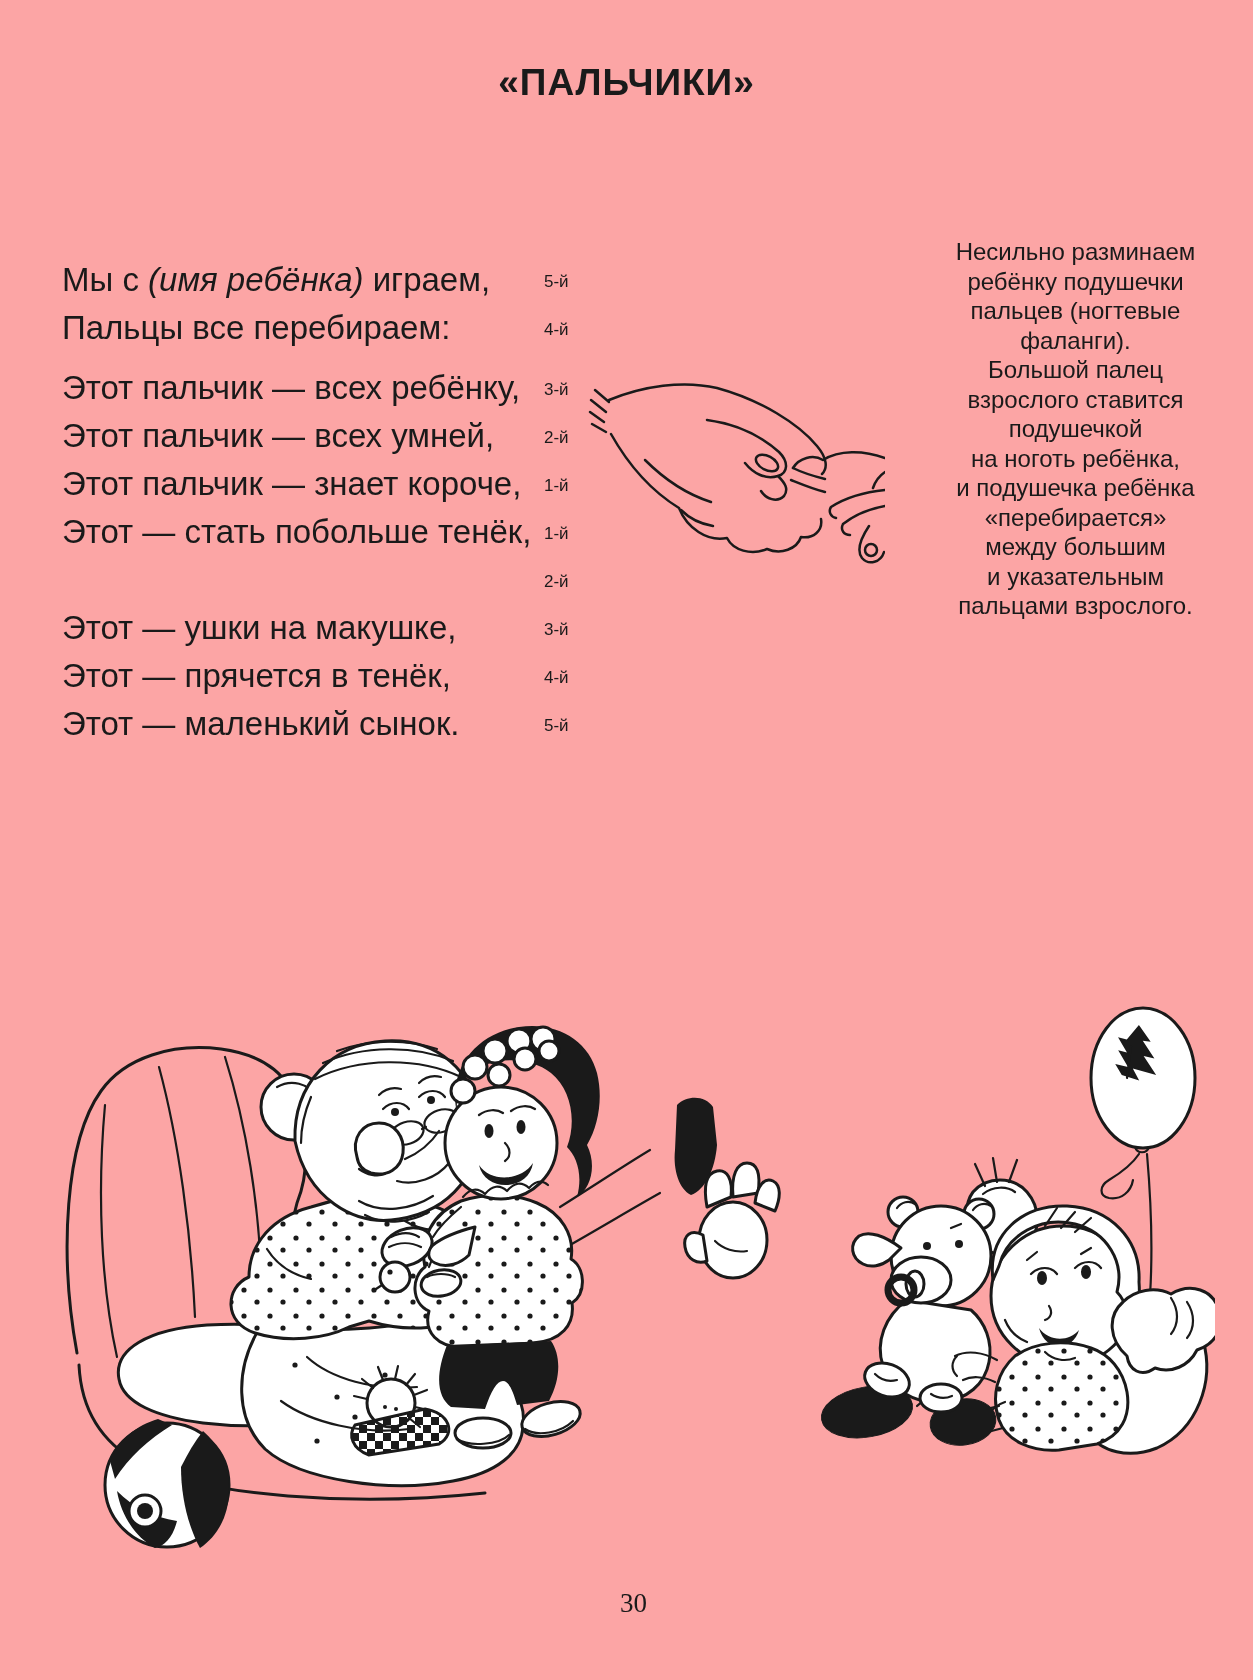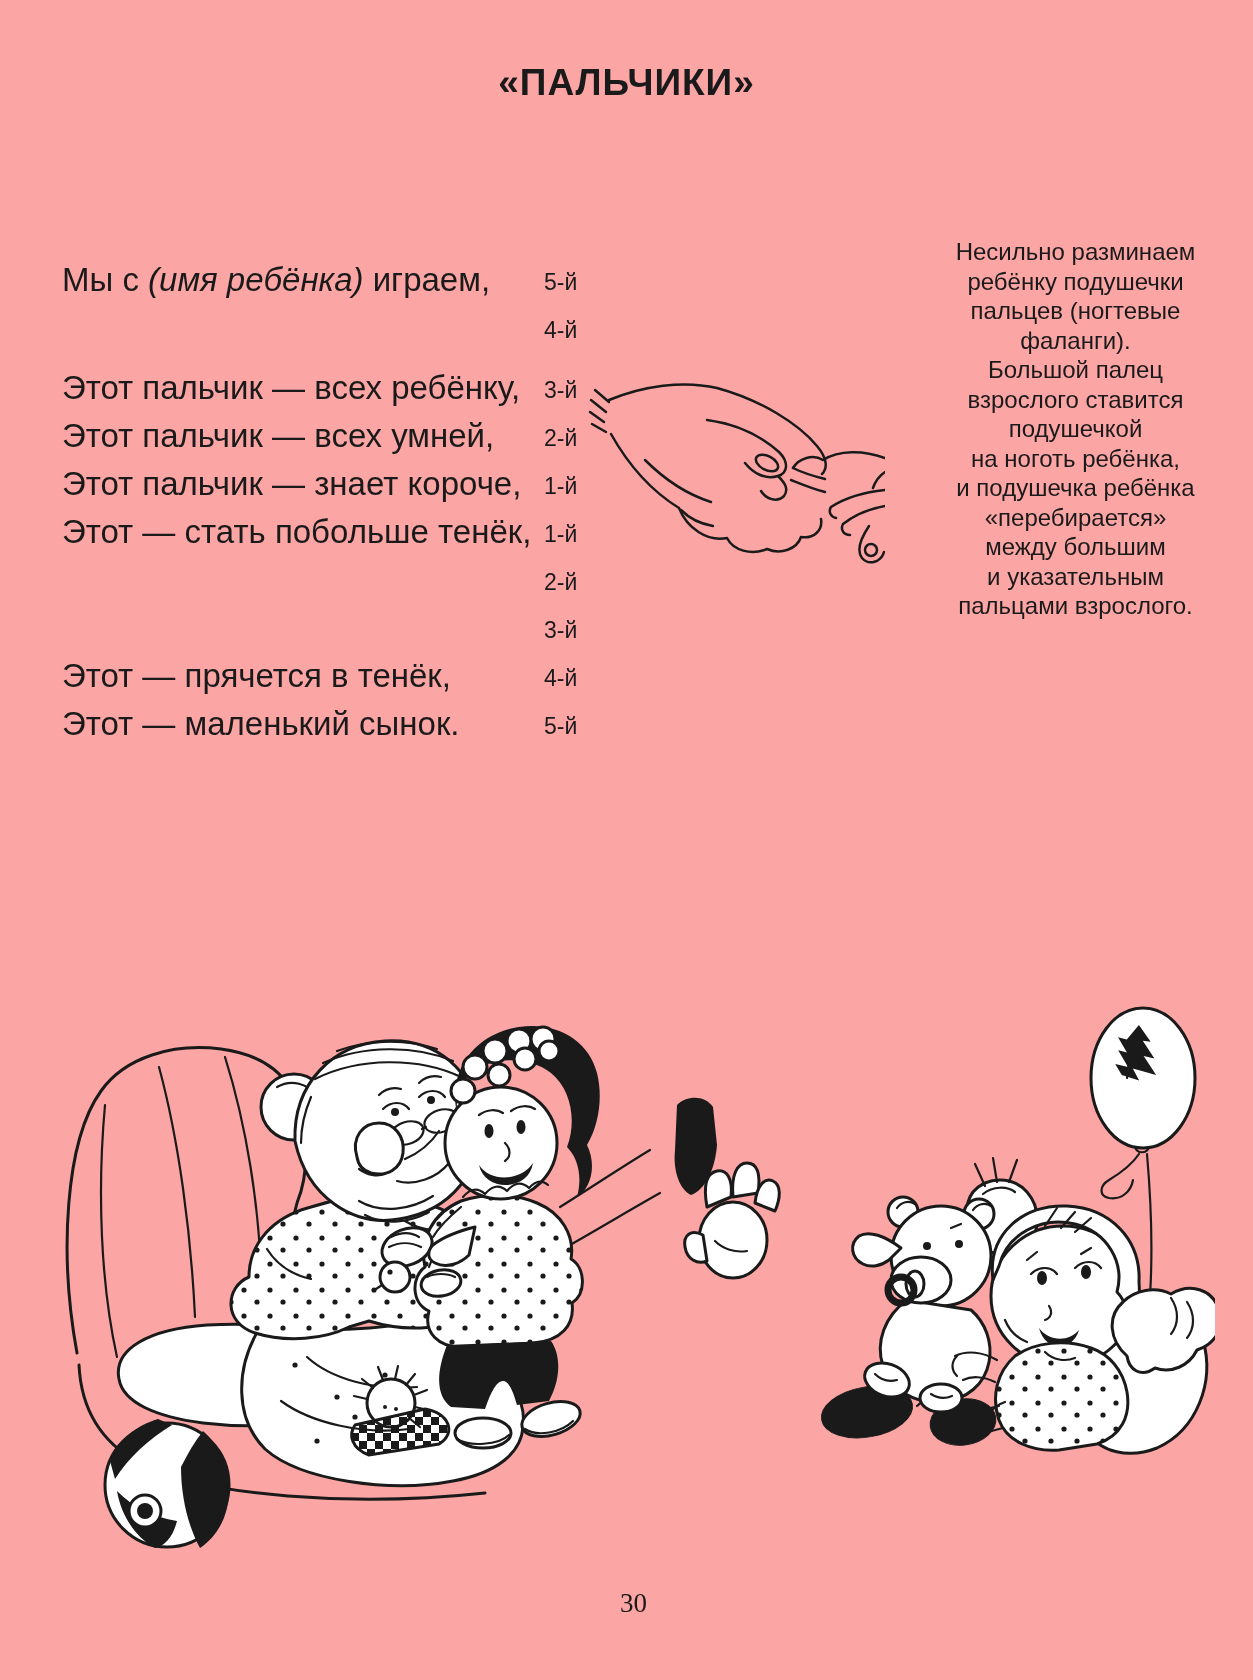--- a/index.html
+++ b/index.html
@@ -4,21 +4,21 @@
 <style>
   html,body{margin:0;padding:0;background:#e8e8e8;}
   .page{position:relative;width:1253px;height:1680px;background:#fca5a5;overflow:hidden;
         font-family:"Liberation Sans",sans-serif;color:#1a1a1a;}
   .title{position:absolute;top:62px;left:0;width:100%;text-align:center;
          font-size:37px;font-weight:bold;letter-spacing:1px;}
   .poem{position:absolute;left:62px;top:256px;width:620px;}
   .poem-line{position:relative;height:48px;line-height:48px;font-size:33px;white-space:nowrap;}
   .poem-line .it{font-style:italic;}
   .stanza-gap{margin-top:12px;}
-  .finger{position:absolute;left:482px;top:2px;font-size:23px;line-height:48px;}
+  .finger{position:absolute;left:482px;top:2px;font-size:17px;line-height:48px;}
   .instructions{position:absolute;left:933px;top:237px;width:285px;
                 font-size:24px;line-height:29.5px;white-space:pre-line;text-align:center;}
   .hand-fig{position:absolute;left:585px;top:340px;}
   .scene-left{position:absolute;left:55px;top:945px;}
   .scene-right{position:absolute;left:745px;top:928px;}
   .page-num{position:absolute;top:1588px;left:0;width:100%;text-align:center;
             font-size:27px;font-family:"Liberation Serif",serif;margin-left:7px;}
   svg{display:block;}
   svg .ln{fill:none;stroke:#1a1a1a;stroke-width:3;stroke-linecap:round;stroke-linejoin:round;}
   svg .fn{fill:none;stroke:#1a1a1a;stroke-width:2.2;stroke-linecap:round;stroke-linejoin:round;}
@@ -32,20 +32,21 @@
 <div class="page">
 
   <div class="title">«ПАЛЬЧИКИ»</div>
 
   <div class="poem">
     <div class="poem-line">
       <span><span>Мы с </span><span class="it">(имя ребёнка)</span><span> играем,</span></span>
       <span class="finger">5-й</span>
     </div>
     <div class="poem-line">
+      <span><span>Пальцы все перебираем:</span><span class="it"></span><span></span></span>
       <span class="finger">4-й</span>
     </div>
     <div class="poem-line stanza-gap">
       <span><span>Этот пальчик — всех ребёнку,</span><span class="it"></span><span></span></span>
       <span class="finger">3-й</span>
     </div>
     <div class="poem-line">
       <span><span>Этот пальчик — всех умней,</span><span class="it"></span><span></span></span>
       <span class="finger">2-й</span>
     </div>
@@ -54,20 +55,21 @@
       <span class="finger">1-й</span>
     </div>
     <div class="poem-line">
       <span><span>Этот — стать побольше тенёк,</span><span class="it"></span><span></span></span>
       <span class="finger">1-й</span>
     </div>
     <div class="poem-line">
       <span class="finger">2-й</span>
     </div>
     <div class="poem-line">
+      <span><span>Этот — ушки на макушке,</span><span class="it"></span><span></span></span>
       <span class="finger">3-й</span>
     </div>
     <div class="poem-line">
       <span><span>Этот — прячется в тенёк,</span><span class="it"></span><span></span></span>
       <span class="finger">4-й</span>
     </div>
     <div class="poem-line">
       <span><span>Этот — маленький сынок.</span><span class="it"></span><span></span></span>
       <span class="finger">5-й</span>
     </div>

